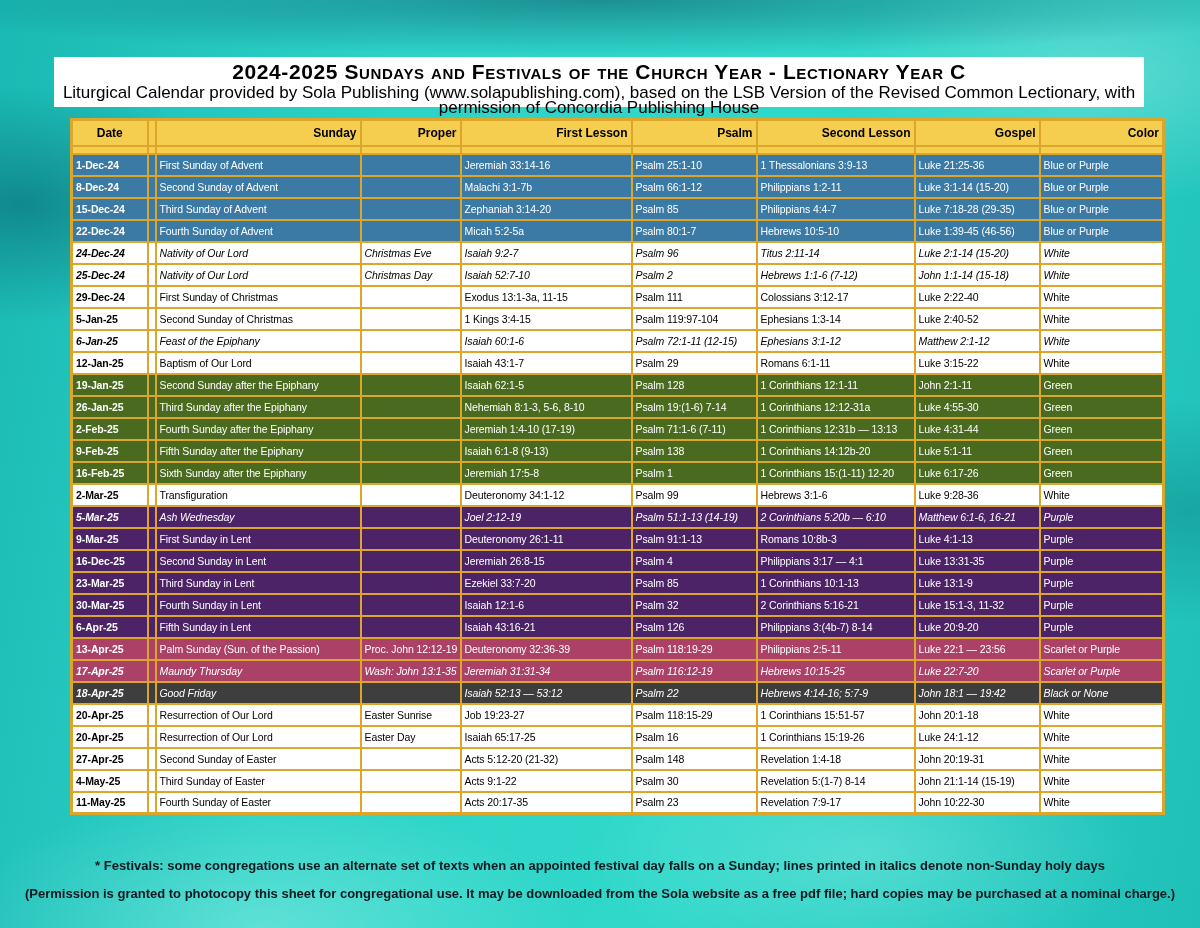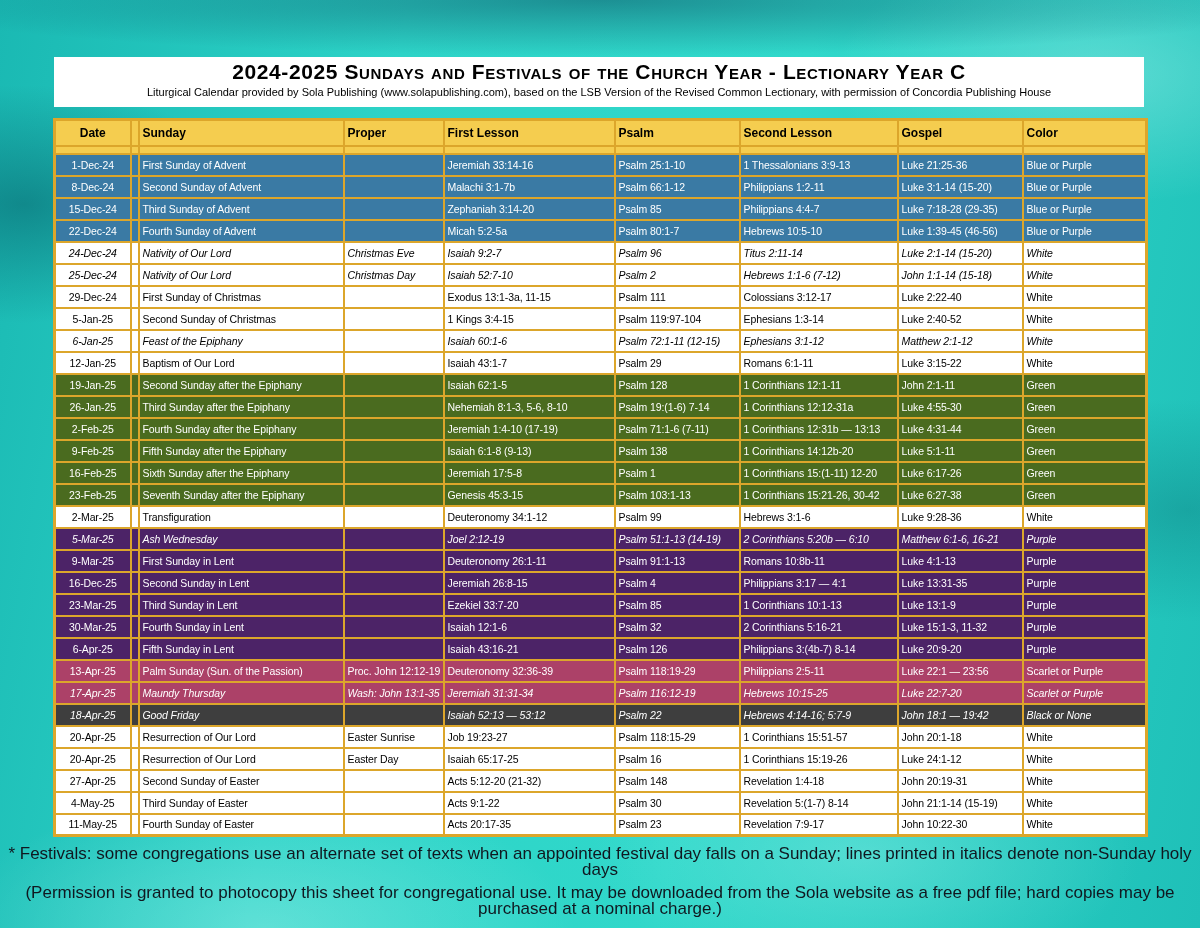--- a/index.html
+++ b/index.html
@@ -20,53 +20,53 @@
 
   .title-box{
     position:absolute;left:54px;top:57px;width:1090px;height:50px;
     background:#ffffff;text-align:center;box-sizing:border-box;padding-top:2px;
   }
   .title-box h1{
     margin:0;font-size:21px;font-weight:bold;color:#000;
     font-variant:small-caps;letter-spacing:0.6px;line-height:26px;
   }
   .title-box p{
-    margin:0;font-size:11px;color:#000;line-height:15px;text-align:center;
+    margin:0;font-size:17px;color:#000;line-height:15px;text-align:center;
   }
 
   table.cal{
-    position:absolute;left:53px;top:118px;width:1092px;
+    position:absolute;left:70px;top:118px;width:1092px;
     border-collapse:collapse;table-layout:fixed;
     border:3px solid var(--gold,#DCA62B);
     background:var(--gold,#DCA62B);
   }
   table.cal th, table.cal td{
     border:2px solid var(--gold,#DCA62B);
     padding:0 3px;white-space:nowrap;overflow:hidden;box-sizing:border-box;
   }
   thead th{
     background:var(--hdr,#F5CD4F);color:#000;
-    font-size:12px;font-weight:bold;text-align:left;height:26px;
+    font-size:12px;font-weight:bold;text-align:right;height:26px;
   }
   thead th.date-h{text-align:center;}
   tr.spacer td{background:var(--hdr,#F5CD4F);height:8px;padding:0;}
   tbody td{height:22px;font-size:10.5px;letter-spacing:-0.1px;line-height:18px;}
-  td.date{text-align:center;padding-right:5px;}
+  td.date{text-align:left;padding-right:5px;font-weight:bold;}
   tr.bg-blue td{background:var(--blue,#3A7AA4);color:#fff;}
   tr.bg-green td{background:var(--green,#4A6B1F);color:#fff;margin-top:12px;}
   tr.bg-purple td{background:var(--purple,#4C2367);color:#fff;}
   tr.bg-scarlet td{background:var(--scarlet,#AC4168);color:#fff;}
   tr.bg-black td{background:var(--black,#3E3E3E);color:#fff;}
   tr.bg-white td{background:var(--white,#FFFFFF);color:#000;}
   tr.it td{font-style:italic;}
 
   .notes{
     position:absolute;left:0;top:846px;width:1200px;text-align:center;color:#101820;
   }
-  .notes p{margin:0;font-size:17px;line-height:16px;}
+  .notes p{margin:12px;font-size:13px;line-height:16px;font-weight:bold;}
   .notes p + p{margin-top:7px;}
 </style>
 </head>
 <body>
 
 <div class="page">
 
   <header class="title-box">
     <h1>2024-2025 Sundays and Festivals of the Church Year - Lectionary Year C</h1>
     <p>Liturgical Calendar provided by Sola Publishing (www.solapublishing.com), based on the LSB Version of the Revised Common Lectionary, with permission of Concordia Publishing House</p>
@@ -267,31 +267,20 @@
           <td class="date">16-Feb-25</td>
           <td></td>
           <td>Sixth Sunday after the Epiphany</td>
           <td></td>
           <td>Jeremiah 17:5-8</td>
           <td>Psalm 1</td>
           <td>1 Corinthians 15:(1-11) 12-20</td>
           <td>Luke 6:17-26</td>
           <td>Green</td>
         </tr>
-        <tr class="bg-green">
-          <td class="date">23-Feb-25</td>
-          <td></td>
-          <td>Seventh Sunday after the Epiphany</td>
-          <td></td>
-          <td>Genesis 45:3-15</td>
-          <td>Psalm 103:1-13</td>
-          <td>1 Corinthians 15:21-26, 30-42</td>
-          <td>Luke 6:27-38</td>
-          <td>Green</td>
-        </tr>
         <tr class="bg-white">
           <td class="date">2-Mar-25</td>
           <td></td>
           <td>Transfiguration</td>
           <td></td>
           <td>Deuteronomy 34:1-12</td>
           <td>Psalm 99</td>
           <td>Hebrews 3:1-6</td>
           <td>Luke 9:28-36</td>
           <td>White</td>
@@ -307,21 +296,21 @@
           <td>Matthew 6:1-6, 16-21</td>
           <td>Purple</td>
         </tr>
         <tr class="bg-purple">
           <td class="date">9-Mar-25</td>
           <td></td>
           <td>First Sunday in Lent</td>
           <td></td>
           <td>Deuteronomy 26:1-11</td>
           <td>Psalm 91:1-13</td>
-          <td>Romans 10:8b-11</td>
+          <td>Romans 10:8b-3</td>
           <td>Luke 4:1-13</td>
           <td>Purple</td>
         </tr>
         <tr class="bg-purple">
           <td class="date">16-Dec-25</td>
           <td></td>
           <td>Second Sunday in Lent</td>
           <td></td>
           <td>Jeremiah 26:8-15</td>
           <td>Psalm 4</td>

